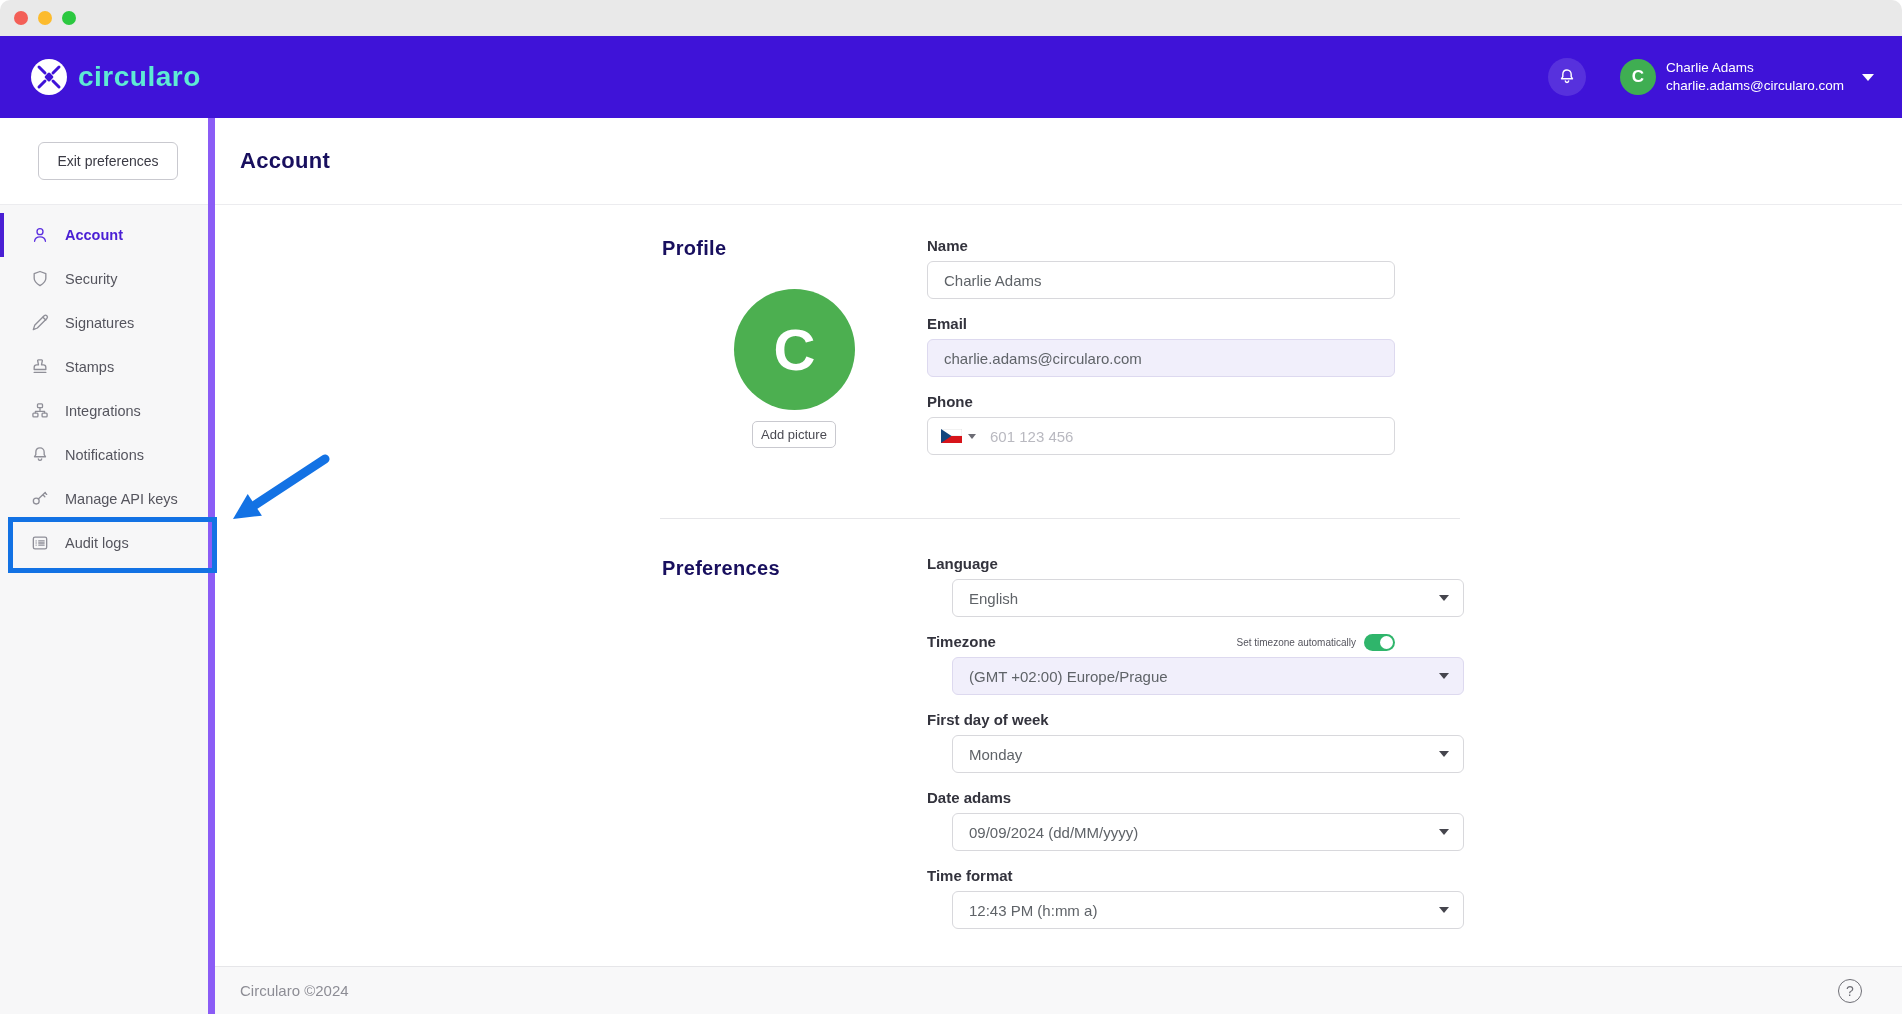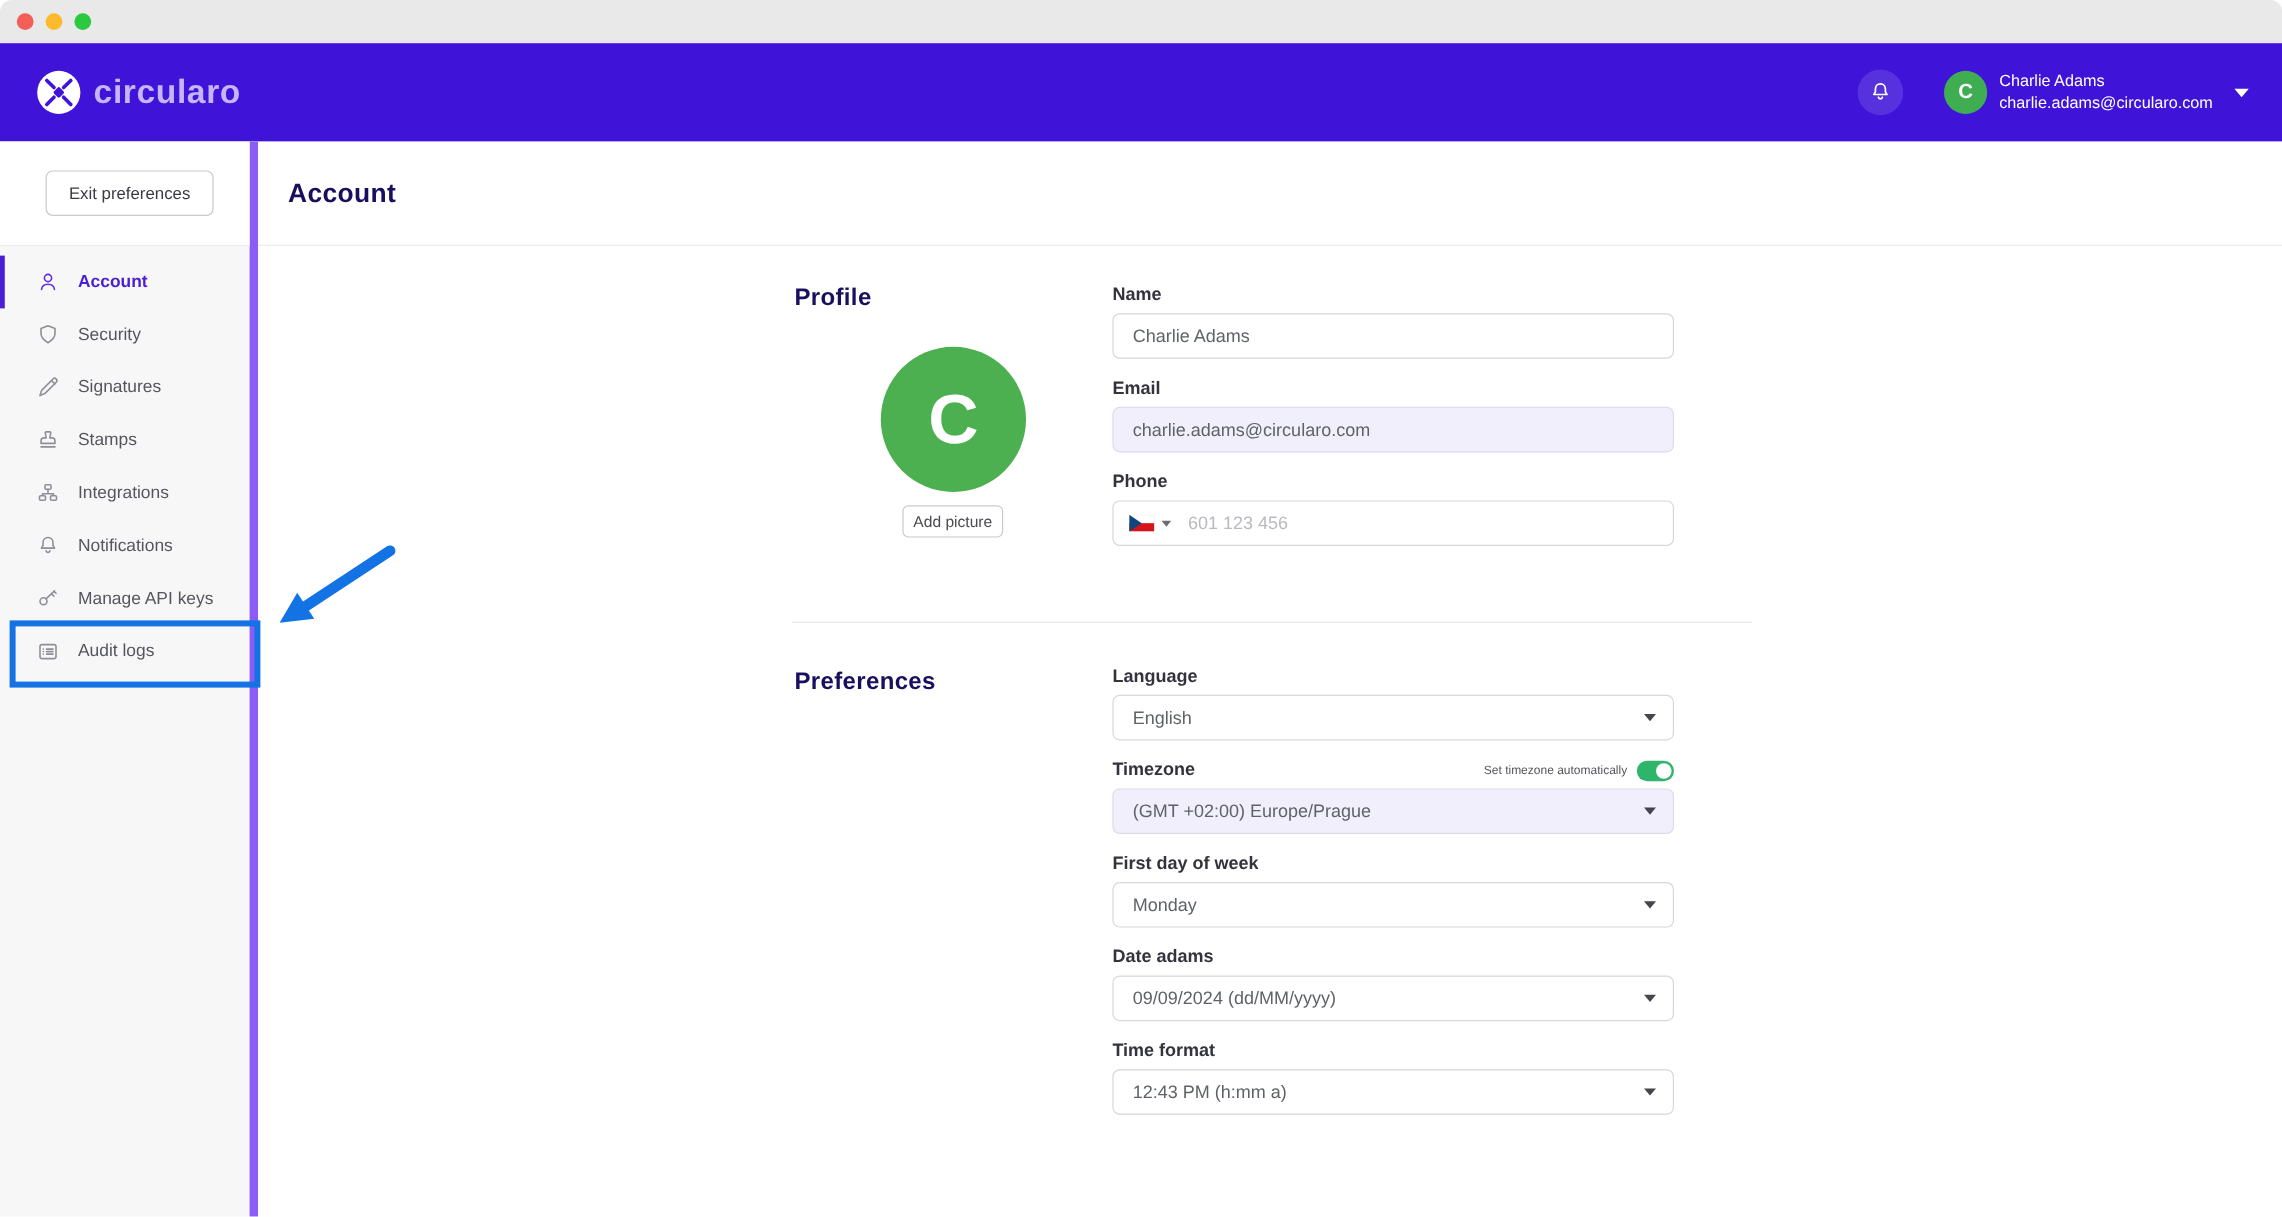--- a/index.html
+++ b/index.html
@@ -7,21 +7,21 @@
   .window { position:relative; width:1902px; height:1014px; overflow:hidden; background:#fff; }
 
   
   .titlebar { height:36px; background:#e9e9e9; border-radius:10px 10px 0 0; display:flex; align-items:center; padding-left:14px; gap:10px; }
   .tl-dot { width:14px; height:14px; border-radius:50%; }
   .tl-red{ background:#f35f57; } .tl-yellow{ background:#fcbb2d; } .tl-green{ background:#2bc840; }
 
   
   .appbar { height:82px; background:#3f13d8; display:flex; align-items:center; justify-content:space-between; padding:0 28px 0 30px; }
   .brand { display:flex; align-items:center; gap:10px; }
-  .brand-word { color:#c4b5fd; font-size:28px; font-weight:bold; letter-spacing:.5px; }
+  .brand-word { color:#5eead4; font-size:28px; font-weight:bold; letter-spacing:.5px; }
   .appbar-right { display:flex; align-items:center; gap:34px; }
   .bell-btn { width:38px; height:38px; border-radius:50%; background:rgba(255,255,255,.13); border:none; display:flex; align-items:center; justify-content:center; cursor:pointer; }
   .user-menu { display:flex; align-items:center; gap:10px; cursor:pointer; }
   .user-avatar { width:36px; height:36px; border-radius:50%; background:#3fae52; color:#fff; font-weight:bold; font-size:17px; display:flex; align-items:center; justify-content:center; }
   .user-text { color:#fff; font-size:13.5px; line-height:1.3; }
   .caret-down-white { width:0; height:0; border-left:6px solid transparent; border-right:6px solid transparent; border-top:7px solid #fff; margin-left:8px; }
 
   
   .app-body { display:flex; height:896px; }
   .sidebar { width:215px; background:#f7f7f8; border-right:7px solid #8b5cf6; display:flex; flex-direction:column; }
@@ -52,21 +52,21 @@
   .text-input { width:468px; height:38px; border:1px solid #d8d8dc; border-radius:6px; padding:0 16px; font-size:15px; color:#5f6368; font-family:inherit; background:#fff; outline:none; }
   .text-input::placeholder { color:#b9b9c0; }
   .text-input.disabled { background:#f1effb; border-color:#ddd9ef; }
   .phone-wrap { position:relative; }
   .phone-wrap .text-input { padding-left:62px; }
   .flag-box { position:absolute; left:14px; top:12px; display:flex; align-items:center; gap:6px; cursor:pointer; }
   .caret-small { width:0; height:0; border-left:4px solid transparent; border-right:4px solid transparent; border-top:5px solid #6c6c74; }
 
   .divider { position:absolute; left:445px; top:313px; width:800px; height:1px; background:#e6e6e9; }
 
-  .selectbox { width:468px; height:38px; border:1px solid #d8d8dc; border-radius:6px; padding:0 14px 0 16px; font-size:15px; color:#5f6368; background:#fff; display:flex; align-items:center; justify-content:space-between; cursor:pointer; }
+  .selectbox { width:512px; height:38px; border:1px solid #d8d8dc; border-radius:6px; padding:0 14px 0 16px; font-size:15px; color:#5f6368; background:#fff; display:flex; align-items:center; justify-content:space-between; cursor:pointer;margin-left:25px; }
   .selectbox.disabled { background:#f1effb; border-color:#ddd9ef; }
   .caret-dark { width:0; height:0; border-left:5px solid transparent; border-right:5px solid transparent; border-top:6px solid #45454d; }
 
   .tz-toggle-row { position:absolute; left:712px; top:429px; width:468px; display:flex; align-items:center; justify-content:flex-end; gap:8px; }
   .tz-toggle-label { font-size:10px; color:#55555e; }
   .toggle { width:31px; height:17px; border-radius:9px; background:#2fb56b; position:relative; cursor:pointer; }
   .toggle::after { content:''; position:absolute; right:2px; top:2px; width:13px; height:13px; border-radius:50%; background:#fff; }
 
   .footer { height:48px; background:#f8f8f9; border-top:1px solid #e6e6e9; display:flex; align-items:center; justify-content:space-between; padding:0 40px 0 25px; }
   .copyright { font-size:15px; color:#8d8d95; }
@@ -260,20 +260,24 @@
 
         <div class="field" style="top:662px;">
           <div class="field-label">Time format</div>
           <div class="selectbox">
             <span>12:43 PM (h:mm a)</span>
             <span class="caret-dark"></span>
           </div>
         </div>
       </div>
 
+      <footer class="footer">
+        <span class="copyright">Circularo ©2024</span>
+        <button class="help-btn">?</button>
+      </footer>
     </main>
   </div>
 
   <div class="hl-box"></div>
   <svg class="arrow-svg" width="400" height="560" viewBox="0 0 400 560">
     <line x1="325" y1="459" x2="255" y2="505" stroke="#1372e4" stroke-width="9" stroke-linecap="round"></line>
     <polygon points="233,519 247.7,493.9 261.9,515.7" fill="#1372e4"></polygon>
   </svg>
 
 </div>

